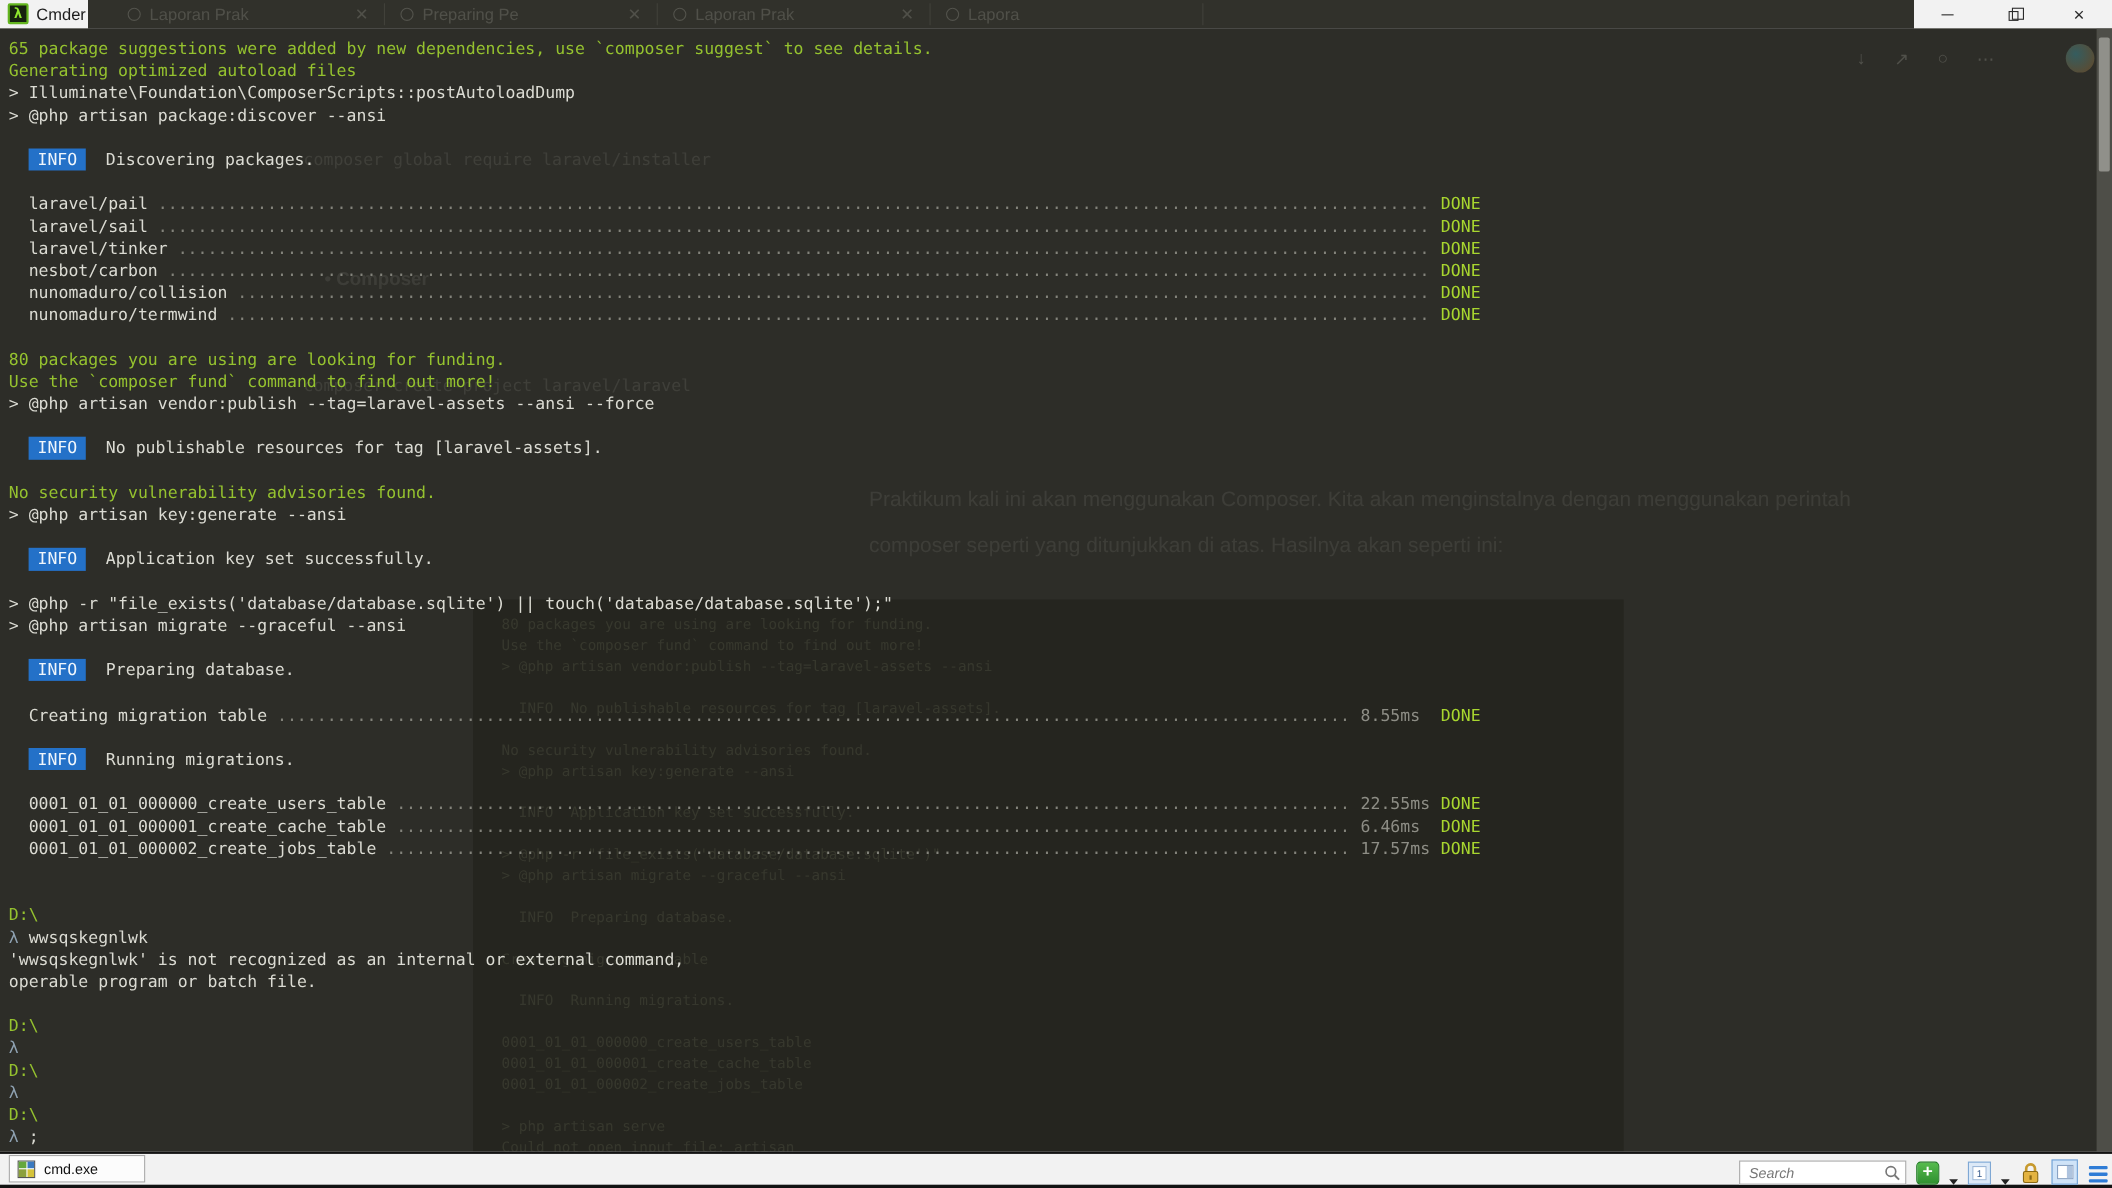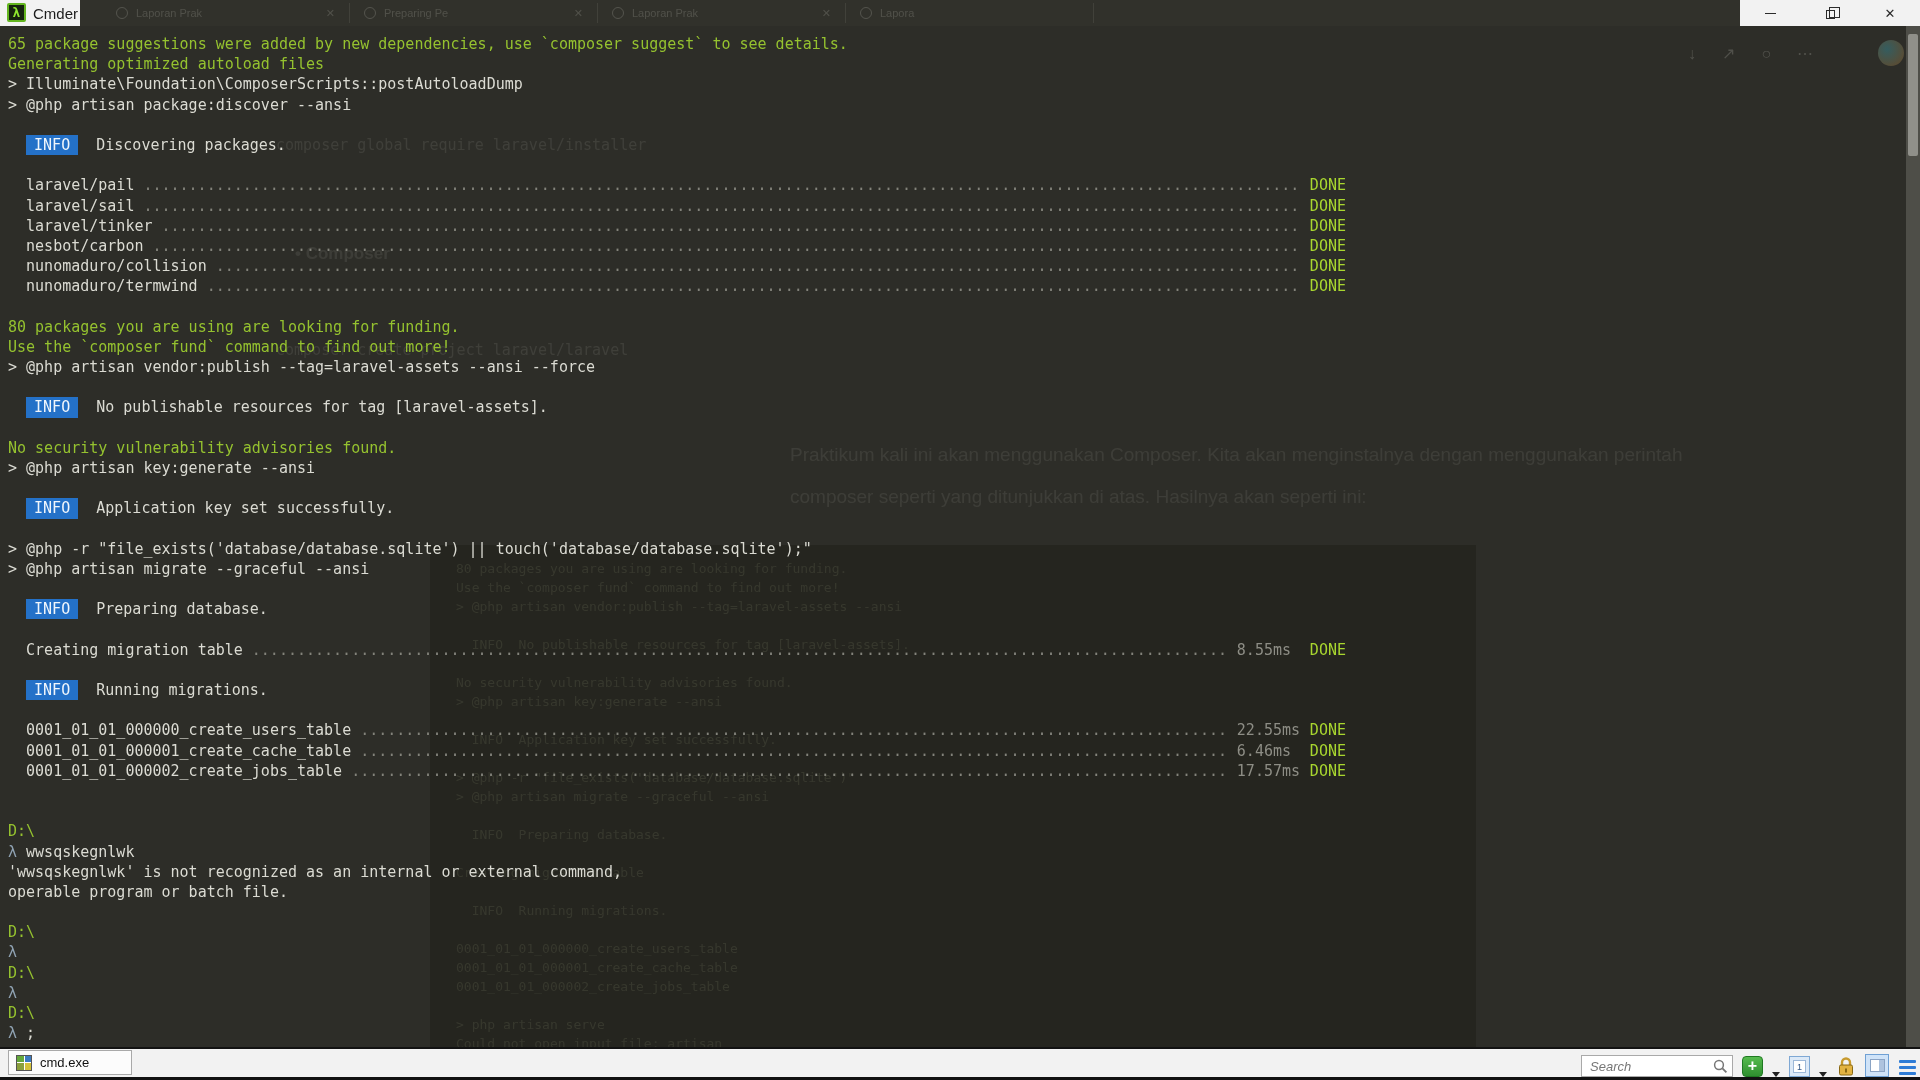--- a/index.html
+++ b/index.html
@@ -13,21 +13,21 @@
   .titlebar { position:absolute; top:0; left:0; right:0; height:26px; background:#f2f2f2; }
   .app-icon {
     position:absolute; left:7px; top:3px; width:19px; height:19px;
     background:#16230f; border:2px solid #63b51f; border-radius:2px;
     color:#8ee62e; font:bold 13px/15px "DejaVu Sans Mono", monospace; text-align:center;
   }
   .win-title { position:absolute; left:33px; top:5px; font-size:15px; color:#1c1c1c; }
   .tb-ghost { position:absolute; left:80px; width:1660px; top:0; height:26px; background:#31312b; overflow:hidden; }
   .g-tabs { display:flex; height:26px; align-items:center; padding-left:22px; }
   .g-tab { width:248px; display:flex; align-items:center; gap:8px; color:rgba(205,205,195,0.20);
-           font-size:11px; border-right:1px solid rgba(205,205,195,0.10); padding:0 14px; height:20px; white-space:nowrap; overflow:hidden;}
+           font-size:15px; border-right:1px solid rgba(205,205,195,0.10); padding:0 14px; height:20px; white-space:nowrap; overflow:hidden;}
   .g-tab .g-circ { width:12px; height:12px; border:1.5px solid rgba(205,205,195,0.22); border-radius:50%; flex:none; }
   .g-tab .g-x { margin-left:auto; }
   .wbtn { position:absolute; top:0; width:44px; height:26px; display:flex; align-items:center; justify-content:center; color:#2b2b2b; }
   .wbtn.min  { left:1748px; }
   .wbtn.rst  { left:1808px; }
   .wbtn.cls  { left:1868px; font-size:13px; }
   .min-glyph { width:11px; height:0; border-top:1.5px solid #2b2b2b; }
   .rst-glyph { position:relative; width:9px; height:9px; border:1.2px solid #2b2b2b; background:#f2f2f2; margin-top:2px;}
   .rst-glyph::before { content:""; position:absolute; left:2px; top:-4px; width:9px; height:9px; border:1.2px solid #2b2b2b; }
 

